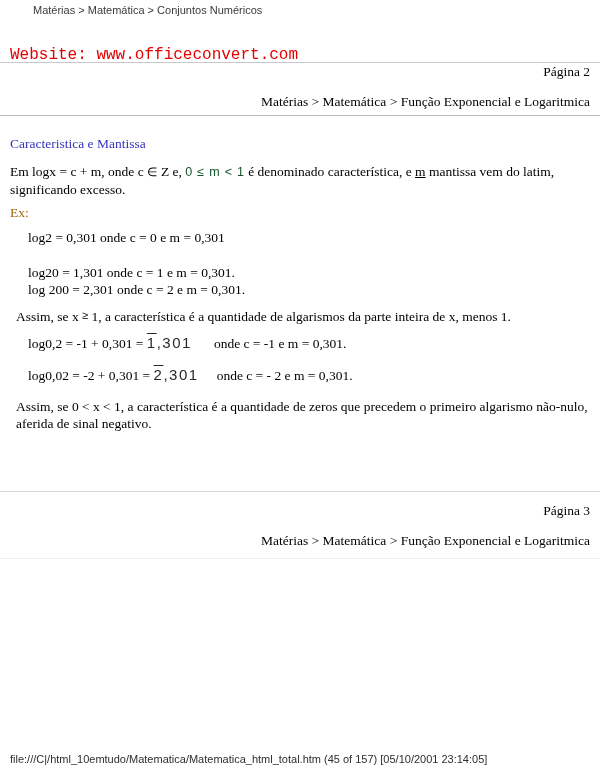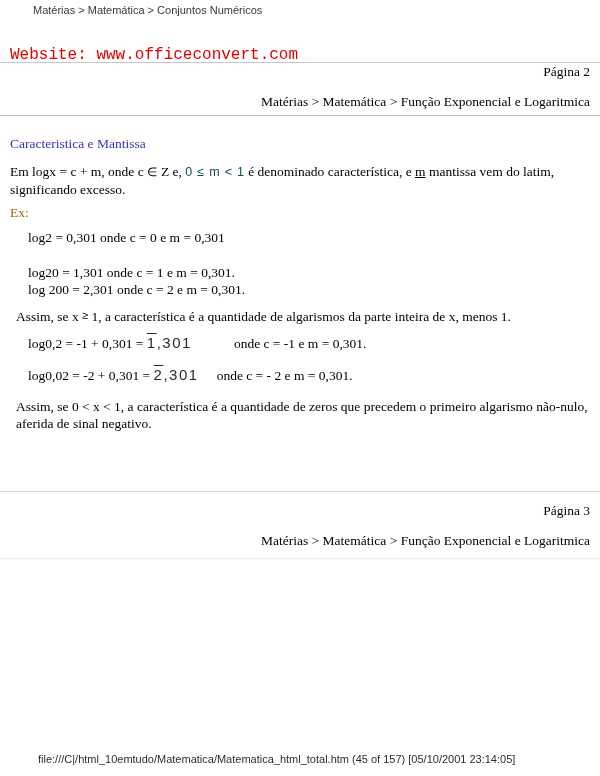--- a/index.html
+++ b/index.html
@@ -84,27 +84,27 @@
     left: 28px; font-size: 13.5px;
   }
   .nx1 { top: 334px; }
   .nx2 { top: 366px; }
   .barnum {
     font-family: "Liberation Sans", sans-serif;
     font-size: 15px; letter-spacing: 1.5px;
     color: #2a2a2a;
   }
   .overbar { text-decoration: overline; }
-  .rhs-wide { margin-left: 42px; }
+  .rhs-wide { margin-left: 22px; }
   .rhs-med  { margin-left: 18px; }
 
   .footer {
     top: 753px; left: 10px;
     font-family: "Liberation Sans", sans-serif;
-    font-size: 11px; color: #2e2e2e; margin-left: 28px;
+    font-size: 11px; color: #2e2e2e;
   }
 </style>
 </head>
 <body>
 
 <div class="abs crumb-top">Matérias &gt; Matemática &gt; Conjuntos Numéricos</div>
 
 <div class="abs website">Website: www.officeconvert.com</div>
 
 <div class="abs rule-line hr1"></div>

